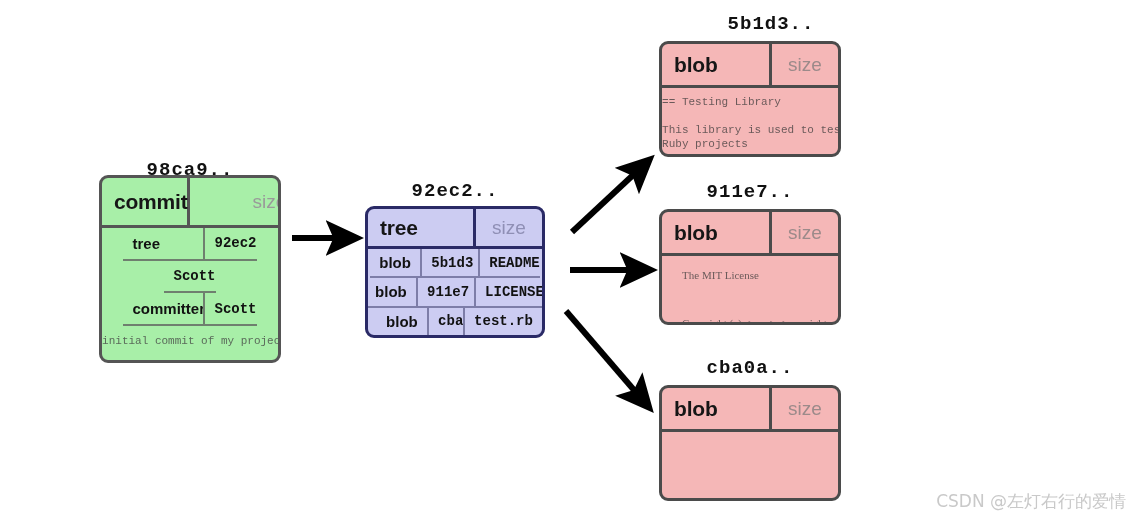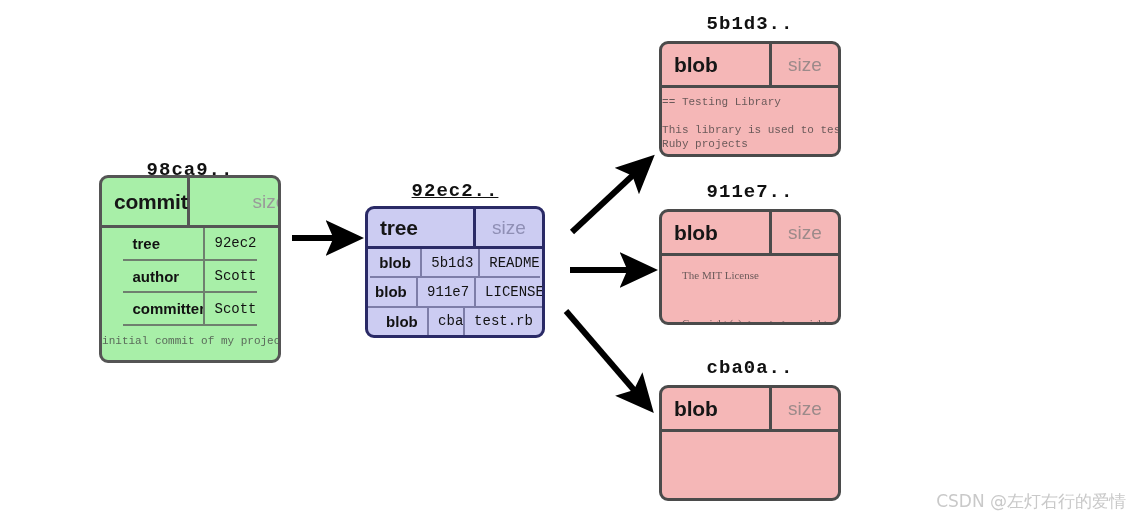--- a/index.html
+++ b/index.html
@@ -97,21 +97,21 @@
     white-space: nowrap;
   }
   .cell.key {
     font-family: "Liberation Sans", sans-serif;
     font-weight: bold;
     color: #121212;
     font-size: 15px;
   }
   .cell.val {
     font-family: "Liberation Mono", "DejaVu Sans Mono", monospace;
-    font-weight: normal;
+    font-weight: bold;
     color: #121212;
     font-size: 14px;
   }
 
   
   .node-text {
     box-sizing: border-box;
     padding: 7px 0 6px 9px;
     font-family: "Liberation Mono", "DejaVu Sans Mono", monospace;
     font-size: 11px;
@@ -205,33 +205,32 @@
       <div class="node-header" style="height:50px;gap:48px;">
         <span class="node-type">commit</span>
         <span class="node-size" style="width:62px;">size</span>
       </div>
       <div class="node-body">
         <div class="row">
           <span class="cell key" style="width:82px;">tree</span>
           <span class="cell val" style="flex:1;">92ec2</span>
         </div>
         <div class="row">
-          <span class="cell key" style="width:82px;">author</span>
           <span class="cell val" style="flex:1;">Scott</span>
         </div>
         <div class="row">
           <span class="cell key" style="width:82px;">committer</span>
           <span class="cell val" style="flex:1;">Scott</span>
         </div>
         <div class="node-text" style="flex:0 0 34px; padding-top:8px;">initial commit of my project</div>
       </div>
     </div>
   </div>
 
-  <div class="hash-label" style="left:365px; top:180px; width:180px;text-decoration:underline;">92ec2..</div>
+  <div class="hash-label" style="left:365px; top:180px; width:180px;">92ec2..</div>
 
   <div class="node tree" style="left:365px; top:206px; width:180px; height:132px;">
     <div class="node-inner">
       <div class="node-header" style="height:40px;">
         <span class="node-type">tree</span>
         <span class="node-size" style="width:66px;">size</span>
       </div>
       <div class="node-body">
         <div class="row">
           <span class="cell key" style="width:52px;">blob</span>
@@ -245,21 +244,21 @@
         </div>
         <div class="row">
           <span class="cell key" style="width:52px;">blob</span>
           <span class="cell val" style="width:36px;">cba0a</span>
           <span class="cell val" style="flex:1;">test.rb</span>
         </div>
       </div>
     </div>
   </div>
 
-  <div class="hash-label" style="left:659px; top:13px; width:182px;">5b1d3..</div>
+  <div class="hash-label" style="left:680px; top:13px; width:182px;">5b1d3..</div>
 
   <div class="node blob" style="left:659px; top:41px; width:182px; height:116px;">
     <div class="node-inner">
       <div class="node-header" style="height:44px;">
         <span class="node-type">blob</span>
         <span class="node-size" style="width:66px;">size</span>
       </div>
       <div class="node-body">
         <div class="node-text">== Testing Library
 

